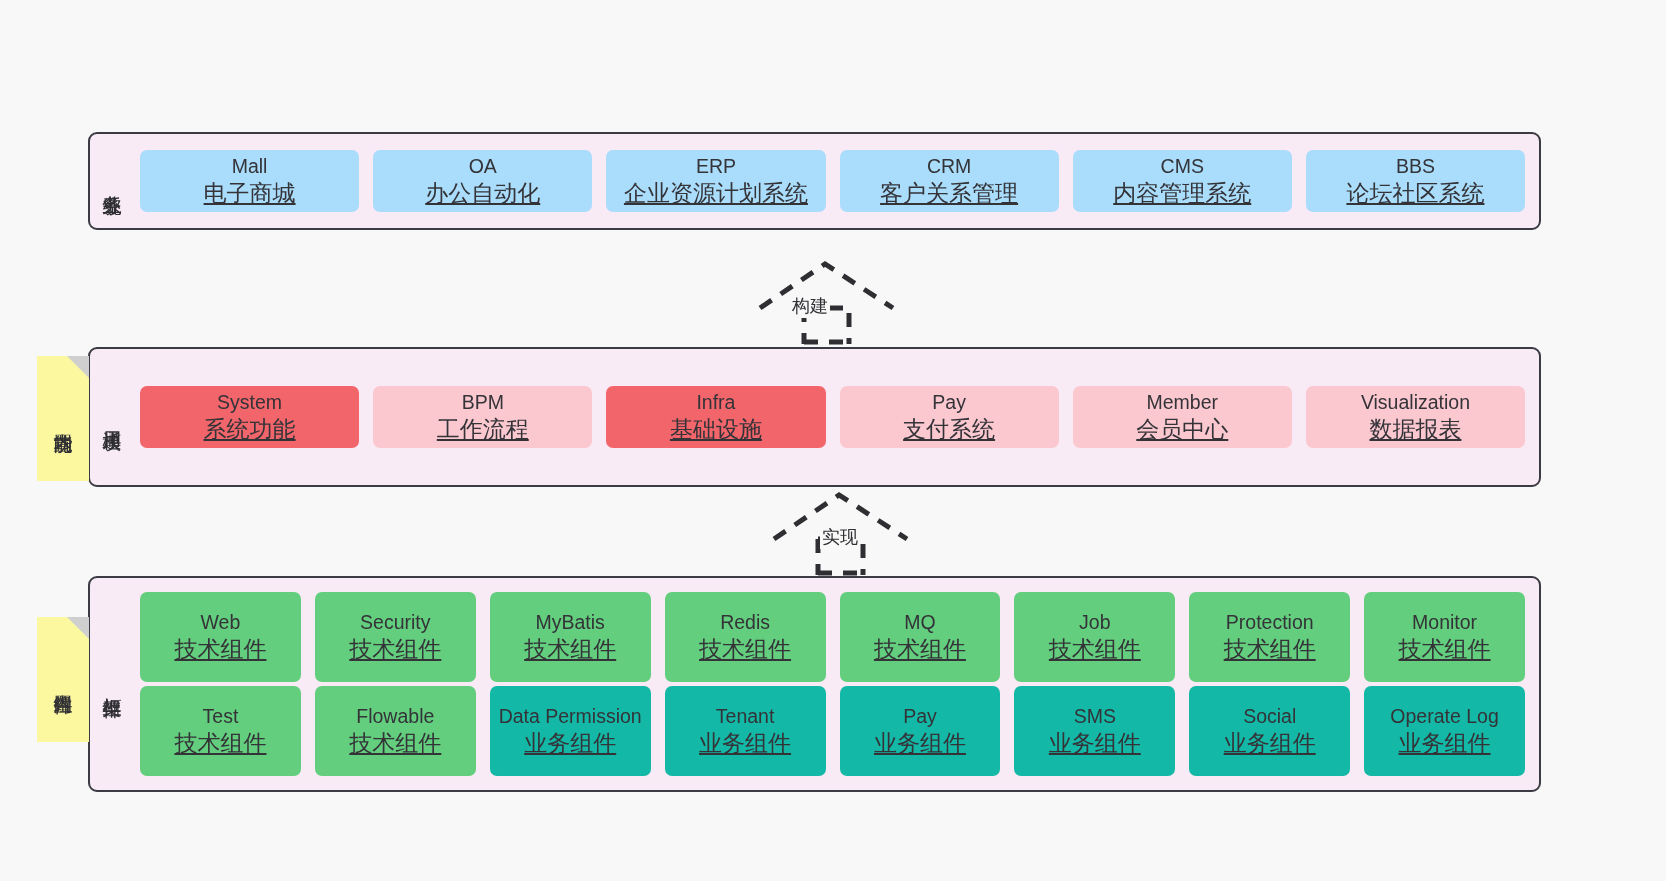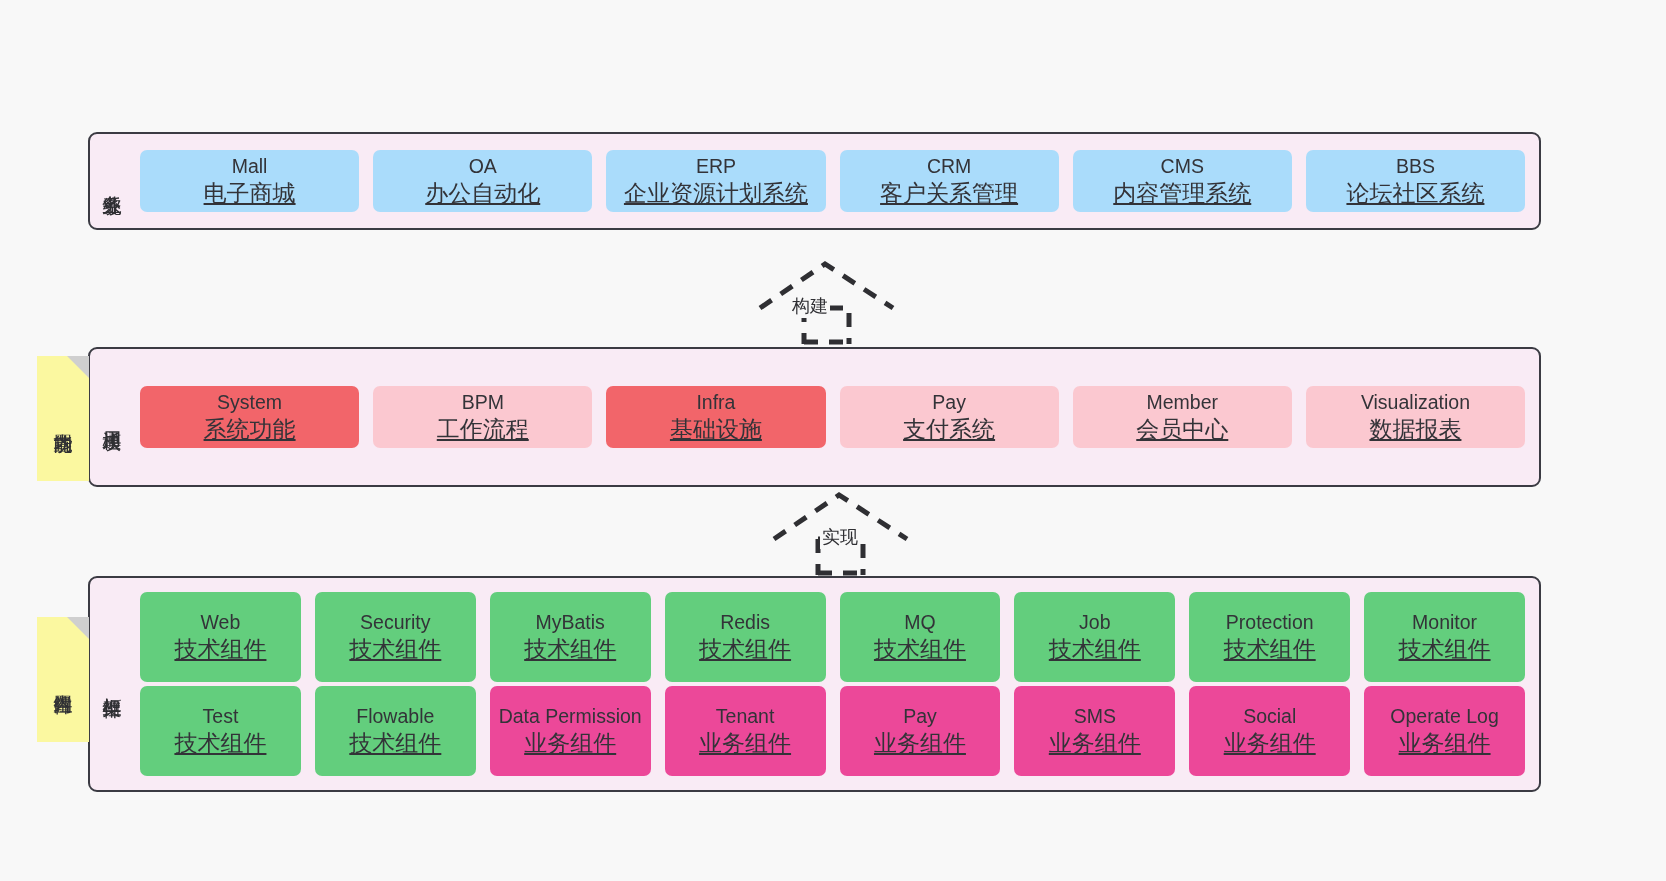--- a/index.html
+++ b/index.html
@@ -68,21 +68,21 @@
     line-height: 1.26;
     padding: 4px 6px;
     min-width: 0;
   }
   .card .en { font-size: 19.5px; }
   .card .cn { font-size: 23px; text-decoration: underline; }
   .card.blue  { background: #aadcfb; }
   .card.red   { background: #f2656a; }
   .card.pink  { background: #fbc8d0; }
   .card.green { background: #63ce7d; }
-  .card.lgreen{ background: #ec4899; }
+  .card.lgreen{ background: #14b8a6; }
 
   
   .sticky {
     position: absolute;
     width: 52px;
     background: #fbf8a0;
     color: #2f2f33;
     font-size: 19px;
     line-height: 1.17;
     letter-spacing: 0.5px;

